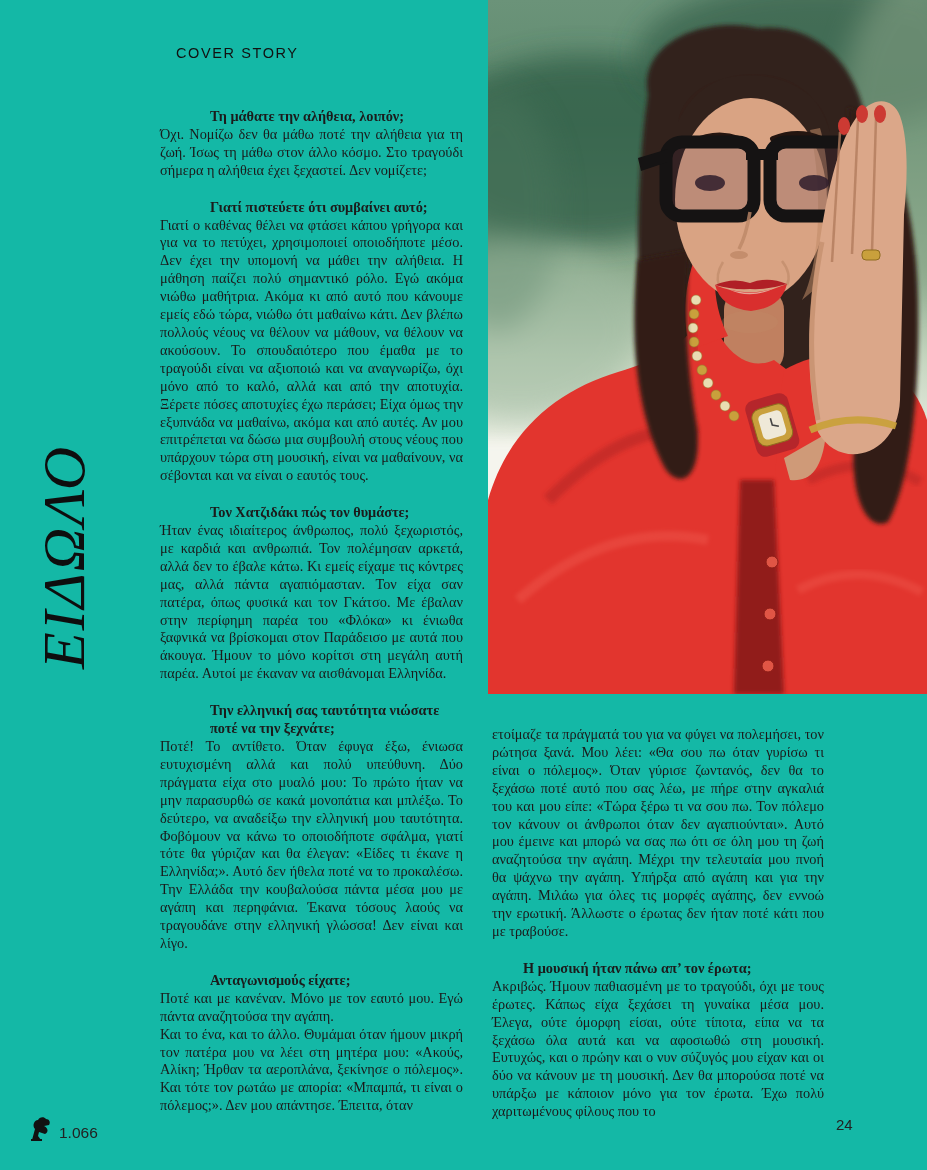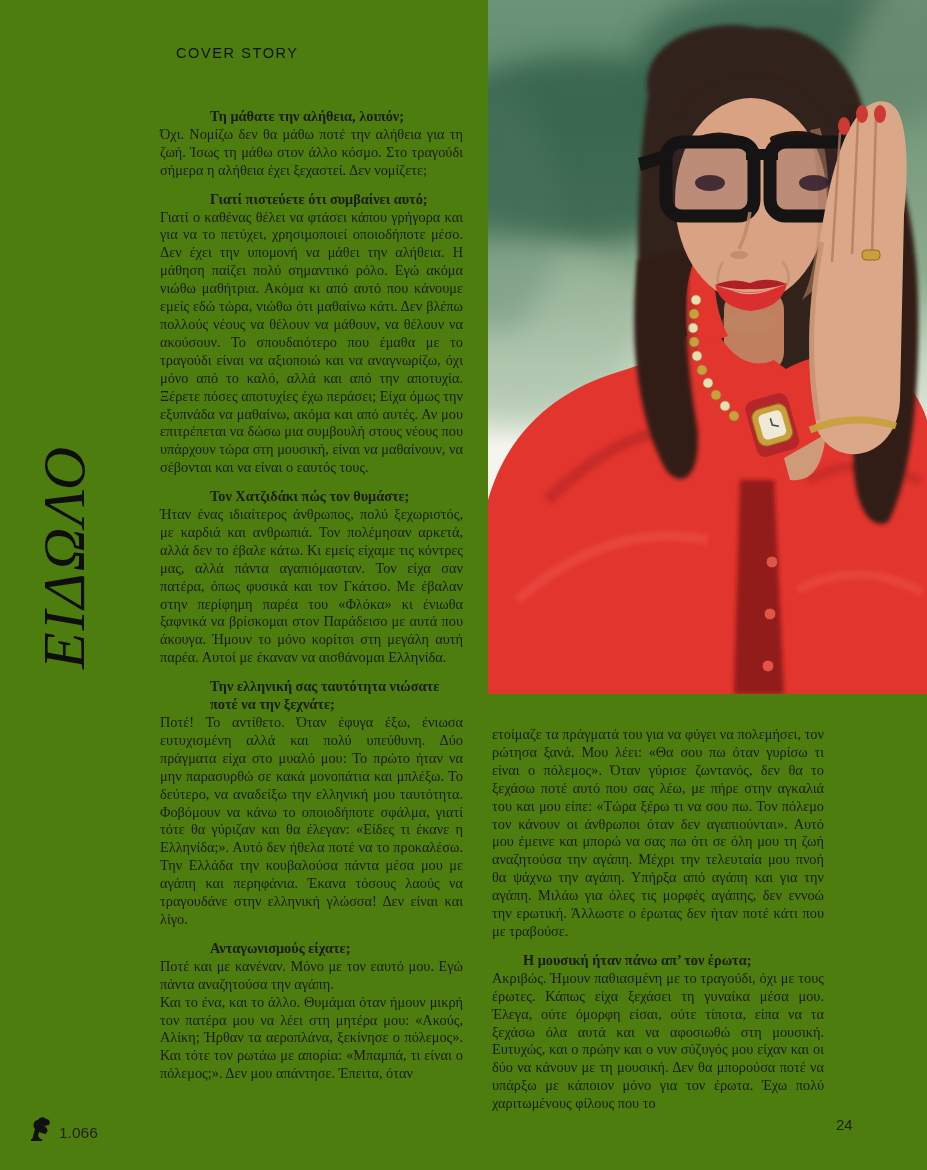--- a/index.html
+++ b/index.html
@@ -1,38 +1,38 @@
 <!DOCTYPE html>
 <html lang="el"><head>
 <meta charset="utf-8">
 <style>
   html,body{margin:0;padding:0;background:#ffffff;}
   .page{
     position:relative;width:927px;height:1170px;margin:0 auto;
-    background:#4d7c0f;overflow:hidden;
+    background:#14b8a6;overflow:hidden;
     font-family:"Liberation Serif","DejaVu Serif",serif;color:#1b1b1b;
   }
   .kicker{
     position:absolute;left:176px;top:45px;
     font-family:"Liberation Sans","DejaVu Sans",sans-serif;
     font-size:14.5px;letter-spacing:1.6px;font-weight:500;color:#111;
   }
   .vertical-title-box{position:absolute;left:14px;top:406px;width:100px;height:302px;}
   .vertical-title-box span{
     position:absolute;left:50%;top:50%;
     transform:translate(-50%,-50%) rotate(-90deg);
     white-space:nowrap;font-style:italic;font-weight:500;
     font-size:60px;letter-spacing:2px;color:#0e0e0e;
   }
   .col{position:absolute;}
   .col-left{left:160px;top:96px;width:303px;}
   .col-right{left:492px;top:726px;width:332px;}
   .col p{margin:0;font-size:14.3px;line-height:17.9px;text-align:justify;}
   .col p.q{
-    font-weight:700;text-align:left;padding-left:50px;margin-top:11px;
+    font-weight:700;text-align:left;padding-left:50px;margin-top:19px;
   }
   .col-right p.q{padding-left:31px;}
   .col p.q.first{margin-top:12px;}
   .photo-frame{position:absolute;left:488px;top:0;width:439px;height:694px;overflow:hidden;}
   .footer-issue{
     position:absolute;left:28px;top:1116px;display:flex;align-items:flex-end;gap:7px;
     font-family:"Liberation Sans","DejaVu Sans",sans-serif;font-size:15.5px;color:#222;
   }
   .footer-issue svg{display:block;}
   .page-number{

